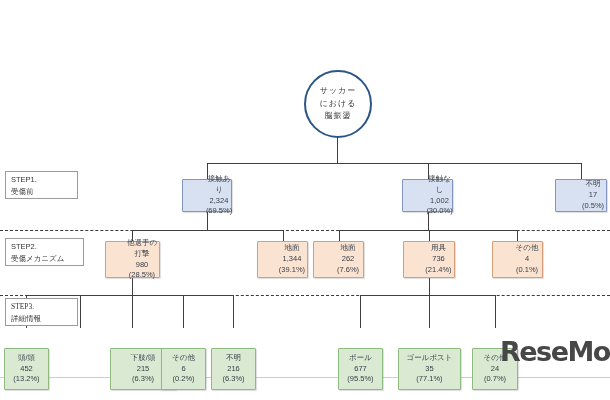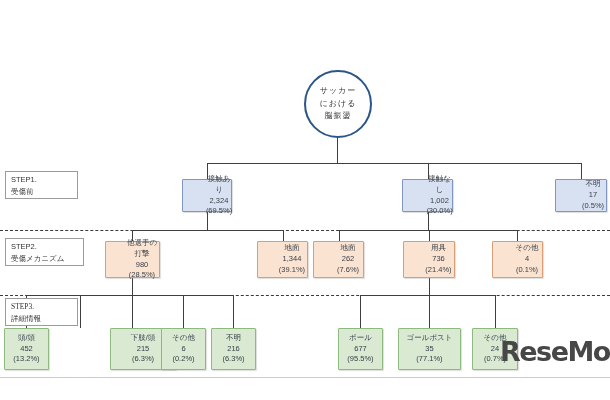--- a/index.html
+++ b/index.html
@@ -8,21 +8,21 @@
     overflow:hidden; font-family:"Liberation Sans","DejaVu Sans",sans-serif;
   }
   .node{
     position:absolute; box-sizing:border-box; display:flex; flex-direction:column;
     align-items:center; justify-content:center; text-align:center;
     font-size:7.5px; line-height:1.45; color:#39404a; border-radius:1px;
     box-shadow:1px 1px 1px rgba(120,120,120,0.25); z-index:3;
   }
   .lv1{ background:#d7e1f1; border:1px solid #8095bf;padding-left:24px; }
   .lv2{ background:#fbe3d1; border:1px solid #d89e77;padding-left:19px; }
-  .lv3{ background:#d9e9d2; border:1px solid #8fba7f; }
+  .lv3{ background:#d9e9d2; border:1px solid #8fba7f;margin-top:20px; }
   .line{ position:absolute; background:#3f3f3f; z-index:1; }
   .dashed{ position:absolute; height:0; border-top:1px dashed #3a3a3a; z-index:1; }
   .bottom-rule{ position:absolute; height:1px; background:#bdd0e6; z-index:1; }
   .steplabel{
     position:absolute; box-sizing:border-box; background:#ffffff; border:1px solid #9b9b9b;
     font-size:7.5px; line-height:1.6; padding:2px 5px; color:#333; z-index:5;
     display:flex; flex-direction:column; align-items:flex-start;
   }
   .root-circle{
     position:absolute; width:68px; height:68px; border-radius:50%;

